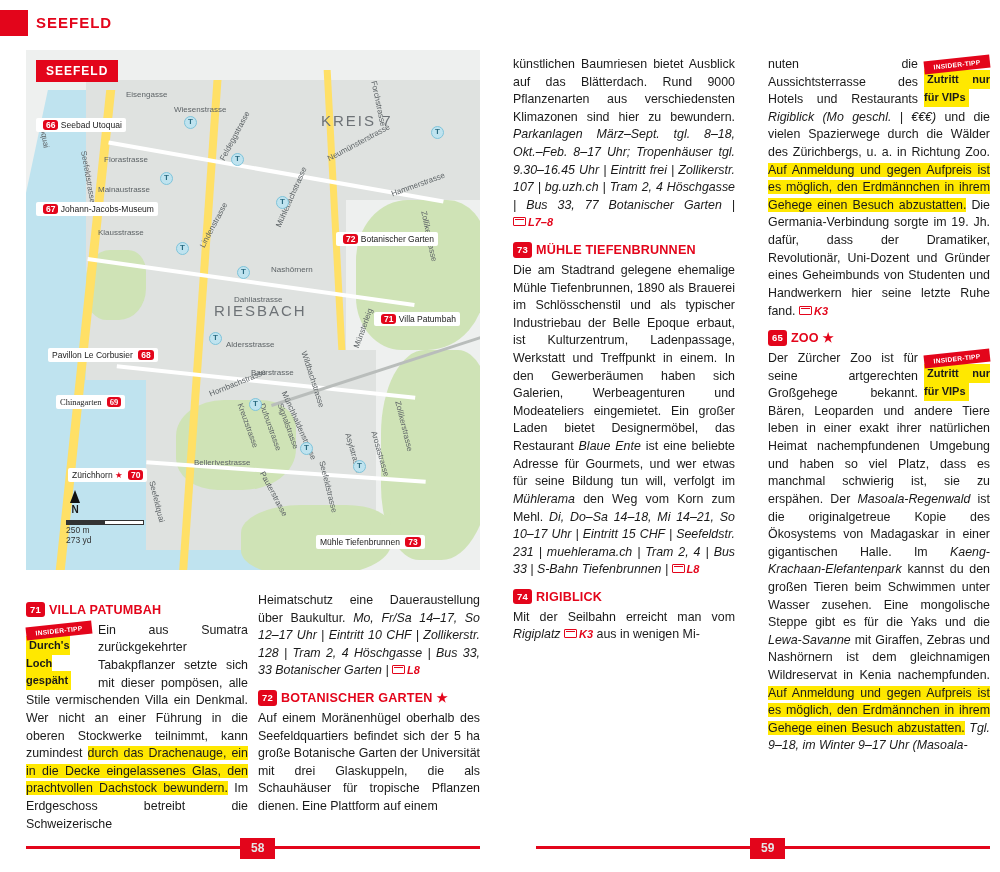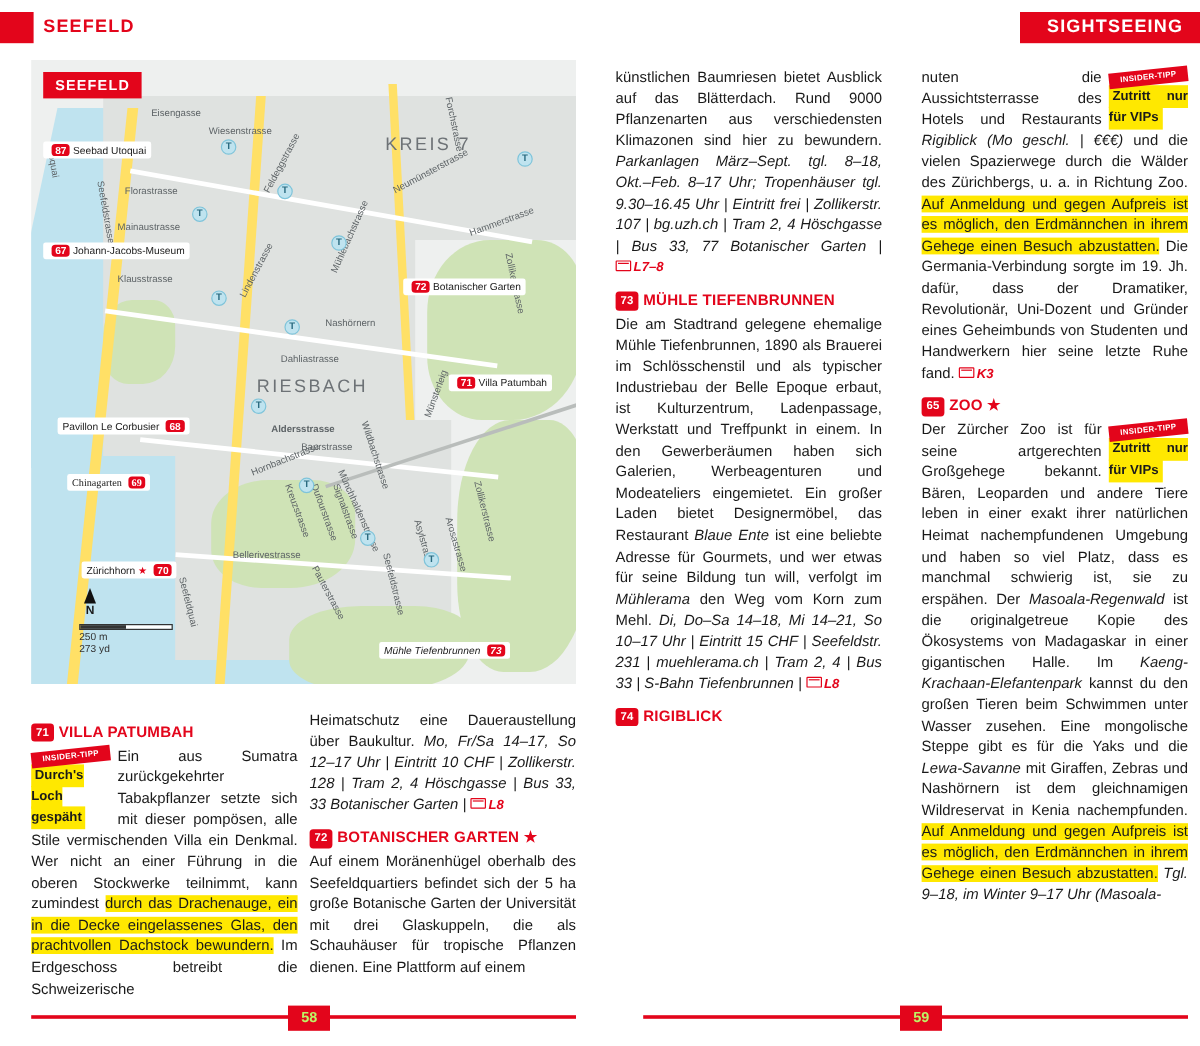--- a/index.html
+++ b/index.html
@@ -81,21 +81,21 @@
   .bighead {
     color:#e3051b; font-weight:bold; font-size:33px; line-height:0.97;
     letter-spacing:-0.5px; margin:16px 0 10px; text-align:left;
   }
 
   
   .rule { position:absolute; height:3px; background:#e3051b; }
   .rule.l { left:26px; width:454px; top:846px; }
   .rule.r { left:536px; width:454px; top:846px; }
   .pgnum {
-    position:absolute; top:838px; background:#e3051b; color:#bef264;
+    position:absolute; top:838px; background:#e3051b; color:#e5e5e5;
     font-size:12px; font-weight:bold; padding:3px 11px 4px;
   }
   .pgnum.l { left:240px; }
   .pgnum.r { left:750px; }
 
   
   .map {
     position:absolute; left:26px; top:50px; width:454px; height:520px;
     background:#eef0ef; overflow:hidden;
   }
@@ -131,21 +131,20 @@
 </style>
 </head>
 <body>
 
 <div class="page">
 
   <div class="hdr-left">
     <div class="bar"></div>
     <div class="txt">SEEFELD</div>
   </div>
-  <div class="hdr-right">SIGHTSEEING</div>
 
   <div class="map">
     <div class="lake2"></div>
     <div class="lake"></div>
 
     <div class="urban" style="left:60px; top:30px; width:260px; height:300px;"></div>
     <div class="urban" style="left:120px; top:300px; width:230px; height:200px;"></div>
     <div class="urban" style="left:300px; top:30px; width:160px; height:120px;"></div>
 
     <div class="green" style="left:330px; top:150px; width:130px; height:150px;"></div>
@@ -159,36 +158,36 @@
     <div class="road y" style="left:305px; top:20px; width:7px; height:280px; transform:skewX(3deg);"></div>
     <div class="road w" style="left:80px; top:120px; width:340px; height:4px; transform:rotate(10deg);"></div>
     <div class="road w" style="left:60px; top:230px; width:330px; height:4px; transform:rotate(8deg);"></div>
     <div class="road w" style="left:90px; top:330px; width:300px; height:4px; transform:rotate(6deg);"></div>
     <div class="road w" style="left:120px; top:420px; width:280px; height:4px; transform:rotate(4deg);"></div>
     <div class="road" style="left:240px; top:320px; width:220px; height:3px; background:#b9bdbb; transform:rotate(-18deg);"></div>
 
     <div class="maptitle">SEEFELD</div>
 
     <div class="maplabel big" style="left:295px; top:62px;">KREIS 7</div>
-    <div class="maplabel big" style="left:188px; top:264px;">RIESBACH</div>
+    <div class="maplabel big" style="left:188px; top:252px;">RIESBACH</div>
 
     <div class="maplabel" style="left:100px; top:40px;">Eisengasse</div>
     <div class="maplabel" style="left:148px; top:55px;">Wiesenstrasse</div>
     <div class="maplabel rot" style="left:352px; top:30px; transform:rotate(78deg);">Forchstrasse</div>
     <div class="maplabel rot" style="left:300px; top:105px; transform:rotate(-28deg);">Neumünsterstrasse</div>
     <div class="maplabel rot" style="left:364px; top:140px; transform:rotate(-20deg);">Hammerstrasse</div>
     <div class="maplabel" style="left:78px; top:105px;">Florastrasse</div>
     <div class="maplabel" style="left:72px; top:135px;">Mainaustrasse</div>
     <div class="maplabel rot" style="left:192px; top:108px; transform:rotate(-62deg);">Feldeggstrasse</div>
     <div class="maplabel rot" style="left:62px; top:100px; transform:rotate(80deg);">Seefeldstrasse</div>
     <div class="maplabel" style="left:72px; top:178px;">Klausstrasse</div>
     <div class="maplabel rot" style="left:172px; top:195px; transform:rotate(-62deg);">Lindenstrasse</div>
     <div class="maplabel" style="left:245px; top:215px;">Nashörnern</div>
     <div class="maplabel" style="left:208px; top:245px;">Dahliastrasse</div>
-    <div class="maplabel" style="left:200px; top:303px;font-weight:bold;">Aldersstrasse</div>
+    <div class="maplabel" style="left:200px; top:290px;">Aldersstrasse</div>
     <div class="maplabel" style="left:188px; top:318px;margin-left:37px;">Baurstrasse</div>
     <div class="maplabel rot" style="left:182px; top:340px; transform:rotate(-22deg);">Hornbachstrasse</div>
     <div class="maplabel rot" style="left:218px; top:352px; transform:rotate(70deg);">Kreuzstrasse</div>
     <div class="maplabel rot" style="left:240px; top:352px; transform:rotate(70deg);">Dufourstrasse</div>
     <div class="maplabel rot" style="left:262px; top:340px; transform:rotate(66deg);">Münchhaldenstrasse</div>
     <div class="maplabel" style="left:168px; top:408px;">Bellerivestrasse</div>
     <div class="maplabel rot" style="left:240px; top:420px; transform:rotate(62deg);">Pauterstrasse</div>
     <div class="maplabel rot" style="left:300px; top:410px; transform:rotate(76deg);">Seefeldstrasse</div>
     <div class="maplabel rot" style="left:376px; top:350px; transform:rotate(76deg);">Zollikerstrasse</div>
     <div class="maplabel rot" style="left:20px; top:70px; transform:rotate(80deg);">Utoquai</div>
@@ -207,41 +206,41 @@
     <div class="tram" style="left:250px; top:146px;">T</div>
     <div class="tram" style="left:405px; top:76px;">T</div>
     <div class="tram" style="left:150px; top:192px;">T</div>
     <div class="tram" style="left:211px; top:216px;">T</div>
     <div class="tram" style="left:183px; top:282px;">T</div>
     <div class="tram" style="left:223px; top:348px;">T</div>
     <div class="tram" style="left:274px; top:392px;">T</div>
     <div class="tram" style="left:327px; top:410px;">T</div>
 
     <div class="poi-white" style="left:10px; top:68px;">
-      <b>87</b> <span>Seebad Utoquai</span>
+      <b>66</b> <span>Seebad Utoquai</span>
     </div>
     <div class="poi-white" style="left:10px; top:152px;">
       <b>67</b> <span>Johann-Jacobs-Museum</span>
     </div>
     <div class="poi-white" style="left:310px; top:182px;">
       <b>72</b> <span>Botanischer Garten</span>
     </div>
     <div class="poi-white" style="left:348px; top:262px;">
       <b>71</b> <span>Villa Patumbah</span>
     </div>
     <div class="poi-white" style="left:22px; top:298px;">
       <span>Pavillon Le Corbusier</span> <b>68</b>
     </div>
     <div class="poi-white" style="left:30px; top:345px;font-family:Liberation Serif, serif;">
       <span>Chinagarten</span> <b>69</b>
     </div>
     <div class="poi-white" style="left:42px; top:418px;">
       <span>Zürichhorn</span> <span class="star">★</span> <b>70</b>
     </div>
-    <div class="poi-white" style="left:290px; top:485px;font-style:italic;">
+    <div class="poi-white" style="left:290px; top:485px;">
       <span>Mühle Tiefenbrunnen</span> <b>73</b>
     </div>
 
     <div class="northarrow">
       <div class="tri"></div>
       <span>N</span>
     </div>
     <div class="scale">
       <div class="bar"></div>
       <div>250 m</div>
@@ -280,20 +279,23 @@
     </p>
     <div class="sec-head">
       <span class="numbox">73</span><span>MÜHLE TIEFENBRUNNEN</span>
     </div>
     <p>
       <span>Die am Stadtrand gelegene ehemalige Mühle Tiefenbrunnen, 1890 als Brauerei im Schlösschenstil und als typischer Industriebau der Belle Epoque erbaut, ist Kulturzentrum, Ladenpassage, Werkstatt und Treffpunkt in einem. In den Gewerberäumen haben sich Galerien, Werbeagenturen und Modeateliers eingemietet. Ein großer Laden bietet Designermöbel, das Restaurant </span><i>Blaue Ente</i><span> ist eine beliebte Adresse für Gourmets, und wer etwas für seine Bildung tun will, verfolgt im </span><i>Mühlerama</i><span> den Weg vom Korn zum Mehl. </span><i>Di, Do–Sa 14–18, Mi 14–21, So 10–17 Uhr | Eintritt 15 CHF | Seefeldstr. 231 | muehlerama.ch | Tram 2, 4 | Bus 33 | S-Bahn Tiefenbrunnen | </i><span class="mapref"><span class="bk"></span><span>L8</span></span>
     </p>
     <div class="sec-head">
       <span class="numbox">74</span><span>RIGIBLICK</span>
     </div>
+    <p>
+      <span>Mit der Seilbahn erreicht man vom </span><i>Rigiplatz</i> <span class="mapref"><span class="bk"></span><span>K3</span></span><span> aus in wenigen Mi-</span>
+    </p>
   </div>
 
   <div class="col c4">
     <p>
       <span class="insider insider-right">
         <span class="lbl">INSIDER-TIPP</span>
         <span class="tip">Zutritt nur für VIPs</span>
       </span>
       <span>nuten die Aussichtsterrasse des Hotels und Restaurants </span><i>Rigiblick (Mo geschl. | €€€)</i><span> und die vielen Spazierwege durch die Wälder des Zürichbergs, u. a. in Richtung Zoo. </span><span class="hl">Auf Anmeldung und gegen Aufpreis ist es möglich, den Erdmännchen in ihrem Gehege einen Besuch abzustatten.</span><span> Die Germania-Verbindung sorgte im 19. Jh. dafür, dass der Dramatiker, Revolutionär, Uni-Dozent und Gründer eines Geheimbunds von Studenten und Handwerkern hier seine letzte Ruhe fand. </span><span class="mapref"><span class="bk"></span><span>K3</span></span>
     </p>

